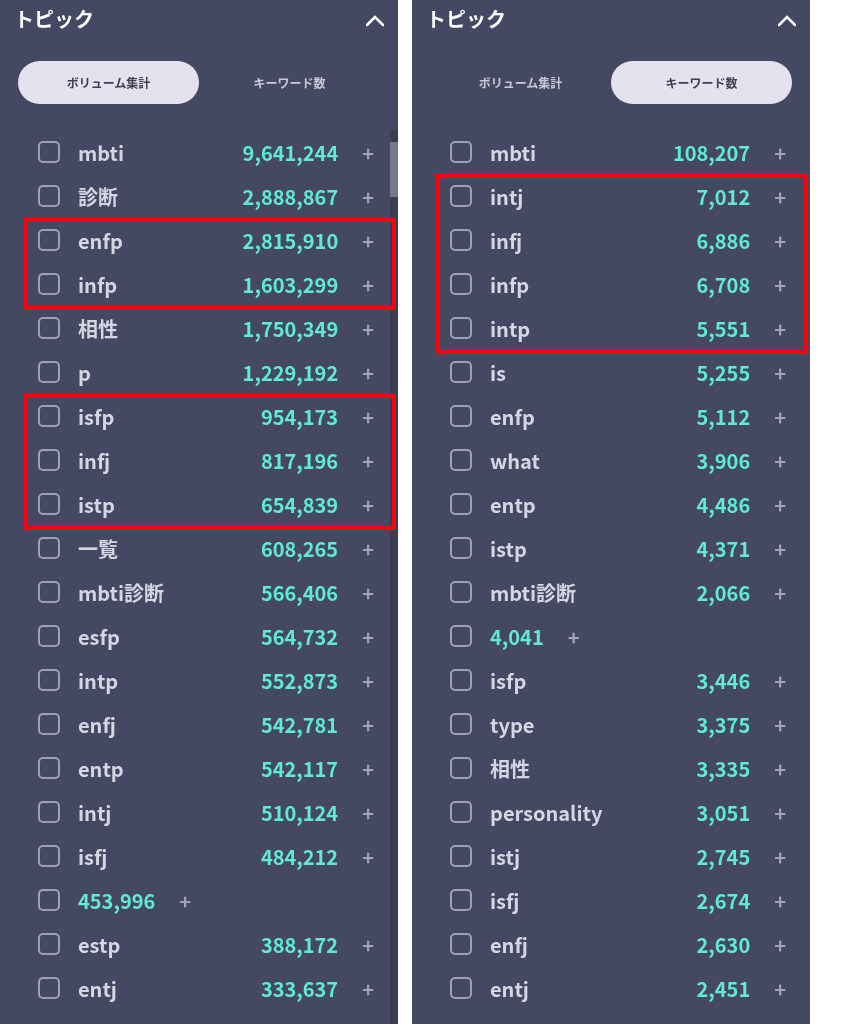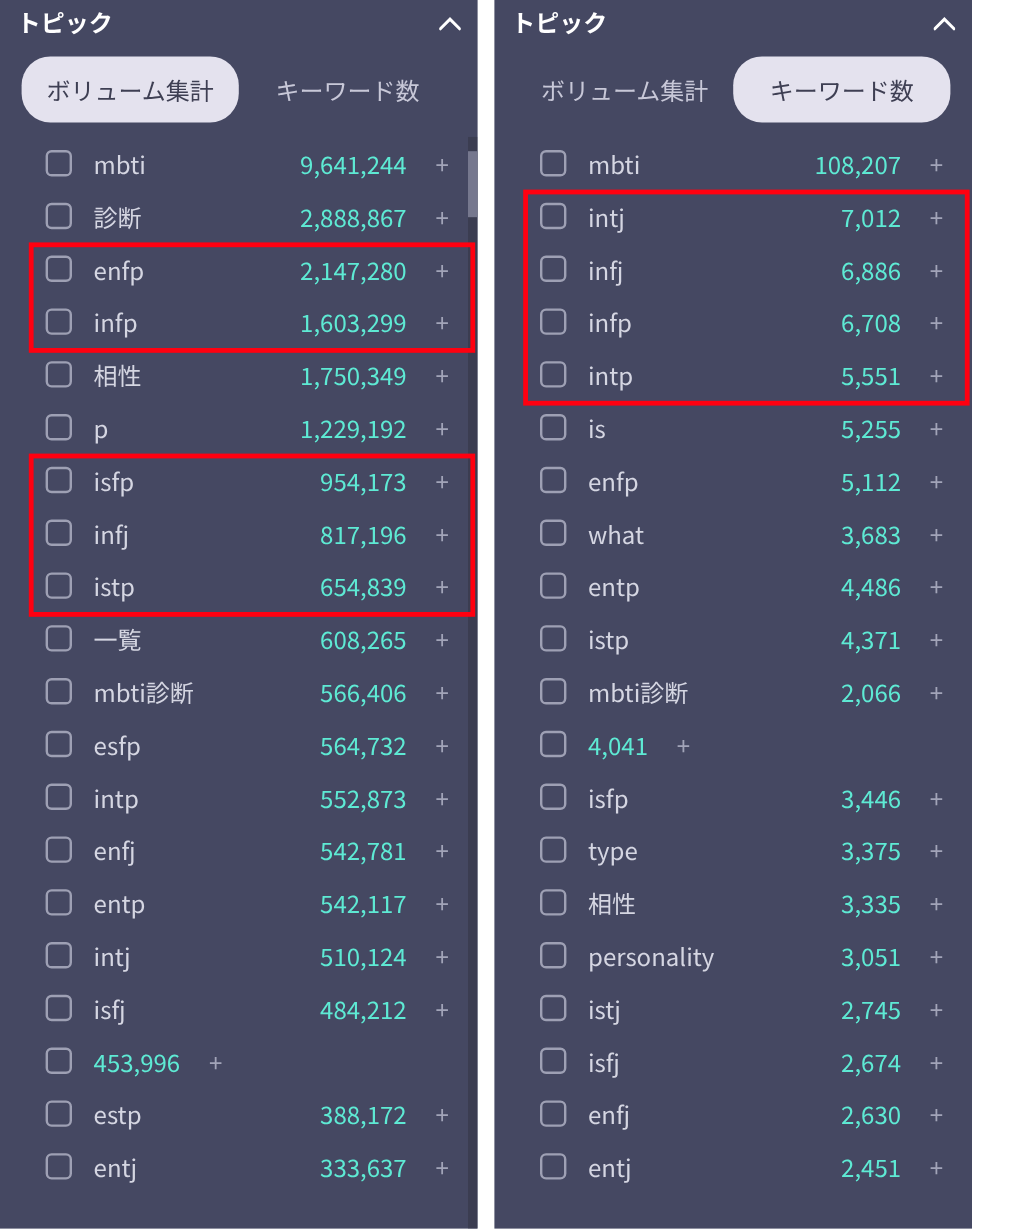--- a/index.html
+++ b/index.html
@@ -12,20 +12,21 @@
     gap: 14px;
   }
   .panel {
     background: #454862;
     width: 398px;
     height: 100%;
     display: flex;
     flex-direction: column;
     position: relative;
     overflow: hidden;
+    gap: 14px;
   }
   .panel-header {
     display: flex;
     align-items: center;
     justify-content: space-between;
     padding: 4px 14px 6px 14px;
   }
   .panel-title {
     color: #ffffff;
     font-size: 20px;
@@ -37,41 +38,42 @@
   }
   .tabs {
     display: flex;
     padding: 8px 18px 12px 18px;
     gap: 0;
   }
   .tab {
     flex: 1;
     text-align: center;
     padding: 13px 0;
-    font-size: 20px;
-    font-weight: 400;
+    font-size: 12px;
+    font-weight: 700;
     border-radius: 24px;
     cursor: pointer;
   }
   .tab.active {
     background: #e4e2ee;
     color: #3e3f53;
   }
   .tab.inactive {
     background: transparent;
     color: #c8c8d8;
   }
   .list {
     flex: 1;
     overflow: hidden;
     position: relative;
     padding-right: 6px;
   }
   .list-inner {
     padding: 0 10px 0 28px;
+    font-weight: bold;
   }
   .row {
     display: flex;
     align-items: center;
     height: 44px;
     gap: 18px;
     padding: 0 8px 0 10px;
   }
   .checkbox {
     width: 22px;
@@ -145,21 +147,21 @@
         </div>
         <div class="row">
           <span class="checkbox"></span>
           <span class="row-label">診断</span>
           <span class="row-value">2,888,867</span>
           <span class="plus">+</span>
         </div>
         <div class="row">
           <span class="checkbox"></span>
           <span class="row-label">enfp</span>
-          <span class="row-value">2,147,280</span>
+          <span class="row-value">2,815,910</span>
           <span class="plus">+</span>
         </div>
         <div class="row">
           <span class="checkbox"></span>
           <span class="row-label">infp</span>
           <span class="row-value">1,603,299</span>
           <span class="plus">+</span>
         </div>
         <div class="row">
           <span class="checkbox"></span>
@@ -320,21 +322,21 @@
         </div>
         <div class="row">
           <span class="checkbox"></span>
           <span class="row-label">enfp</span>
           <span class="row-value">5,112</span>
           <span class="plus">+</span>
         </div>
         <div class="row">
           <span class="checkbox"></span>
           <span class="row-label">what</span>
-          <span class="row-value">3,683</span>
+          <span class="row-value">3,906</span>
           <span class="plus">+</span>
         </div>
         <div class="row">
           <span class="checkbox"></span>
           <span class="row-label">entp</span>
           <span class="row-value">4,486</span>
           <span class="plus">+</span>
         </div>
         <div class="row">
           <span class="checkbox"></span>

